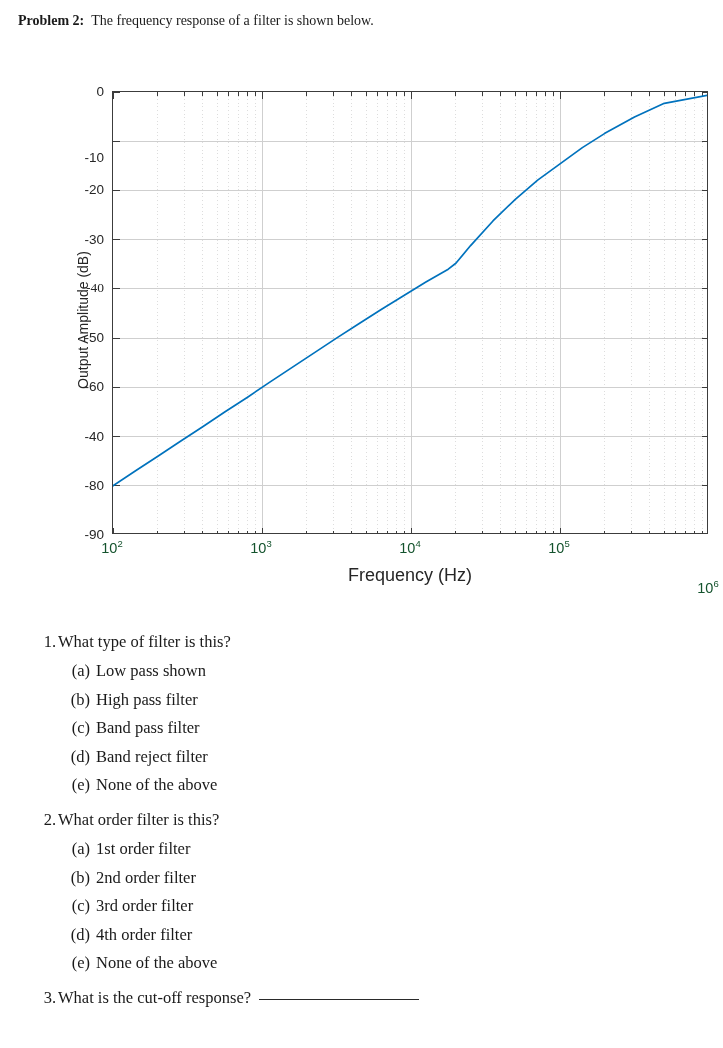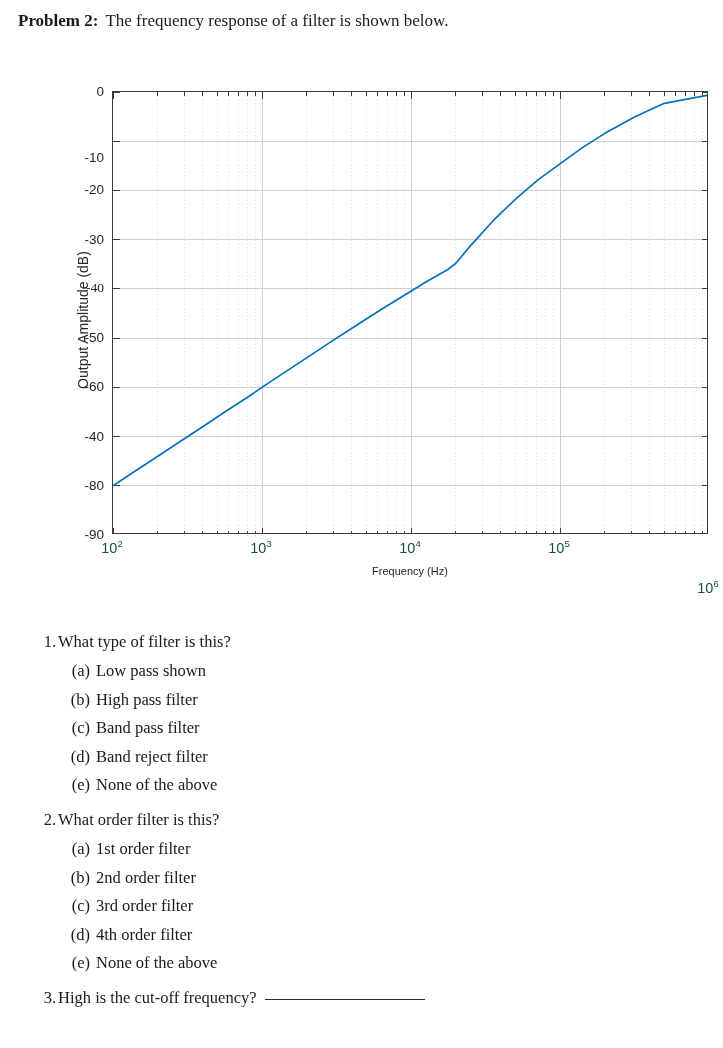--- a/index.html
+++ b/index.html
@@ -14,21 +14,21 @@
     font-family: "Liberation Serif", "DejaVu Serif", serif;
     color: #1a1a1a;
     overflow: hidden;
   }
 
   
   #problem-header {
     position: absolute;
     left: 18px;
     top: 10px;
-    font-size: 17px;
+    font-size: 14px;
     line-height: 22px;
     white-space: nowrap;
   }
   #problem-header .lbl { font-weight: bold; }
   #problem-header .txt { margin-left: 7px; }
 
   
   #figure {
     position: absolute;
     left: 0;
@@ -75,21 +75,21 @@
     vertical-align: super;
     line-height: 0;
   }
   #xaxis-label {
     position: absolute;
     top: 503px;         
     left: 112px;
     width: 596px;
     text-align: center;
     font-family: "Liberation Sans", "DejaVu Sans", sans-serif;
-    font-size: 11px;
+    font-size: 18px;
     color: #262626;
   }
   #yaxis-label {
     position: absolute;
     left: -27px;
     top: 250px;
     width: 220px;
     text-align: center;
     font-family: "Liberation Sans", "DejaVu Sans", sans-serif;
     font-size: 14px;
@@ -335,15 +335,15 @@
       <div class="q-line"><span class="q-num">2.</span><span>What order filter is this?</span></div>
       <div class="choices">
         <div class="choice"><span class="c-key">(a)</span><span>1st order filter</span></div>
         <div class="choice"><span class="c-key">(b)</span><span>2nd order filter</span></div>
         <div class="choice"><span class="c-key">(c)</span><span>3rd order filter</span></div>
         <div class="choice"><span class="c-key">(d)</span><span>4th order filter</span></div>
         <div class="choice"><span class="c-key">(e)</span><span>None of the above</span></div>
       </div>
     </div>
     <div class="question">
-      <div class="q-line"><span class="q-num">3.</span><span>High is the cut-off frequency?</span><span class="answer-rule"></span></div>
+      <div class="q-line"><span class="q-num">3.</span><span>What is the cut-off response?</span><span class="answer-rule"></span></div>
     </div>
   </div>
 
 </body></html>

